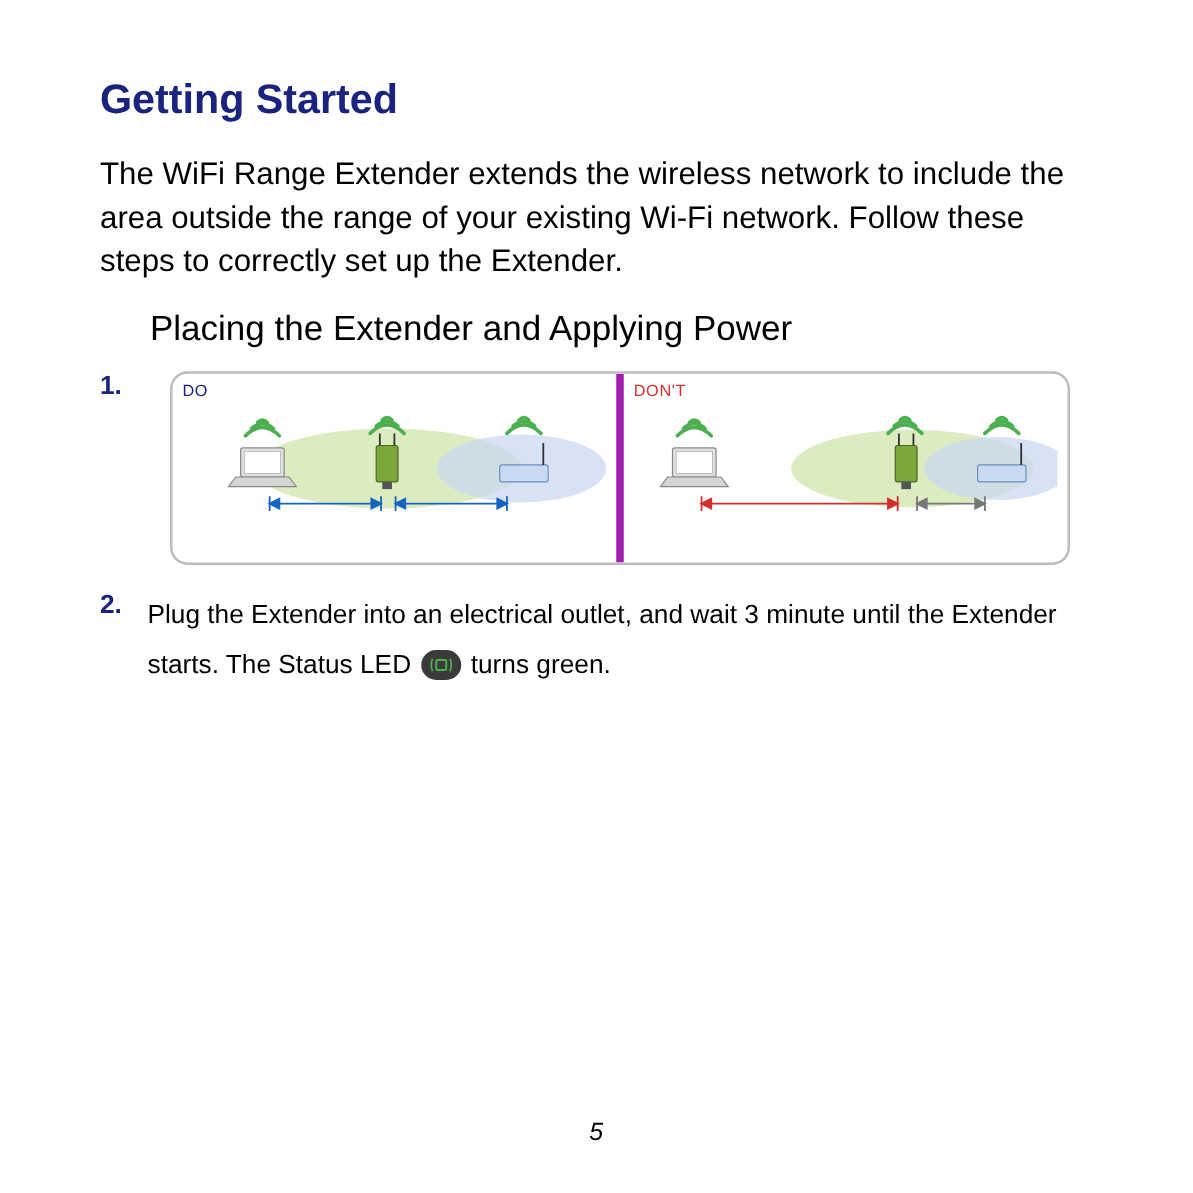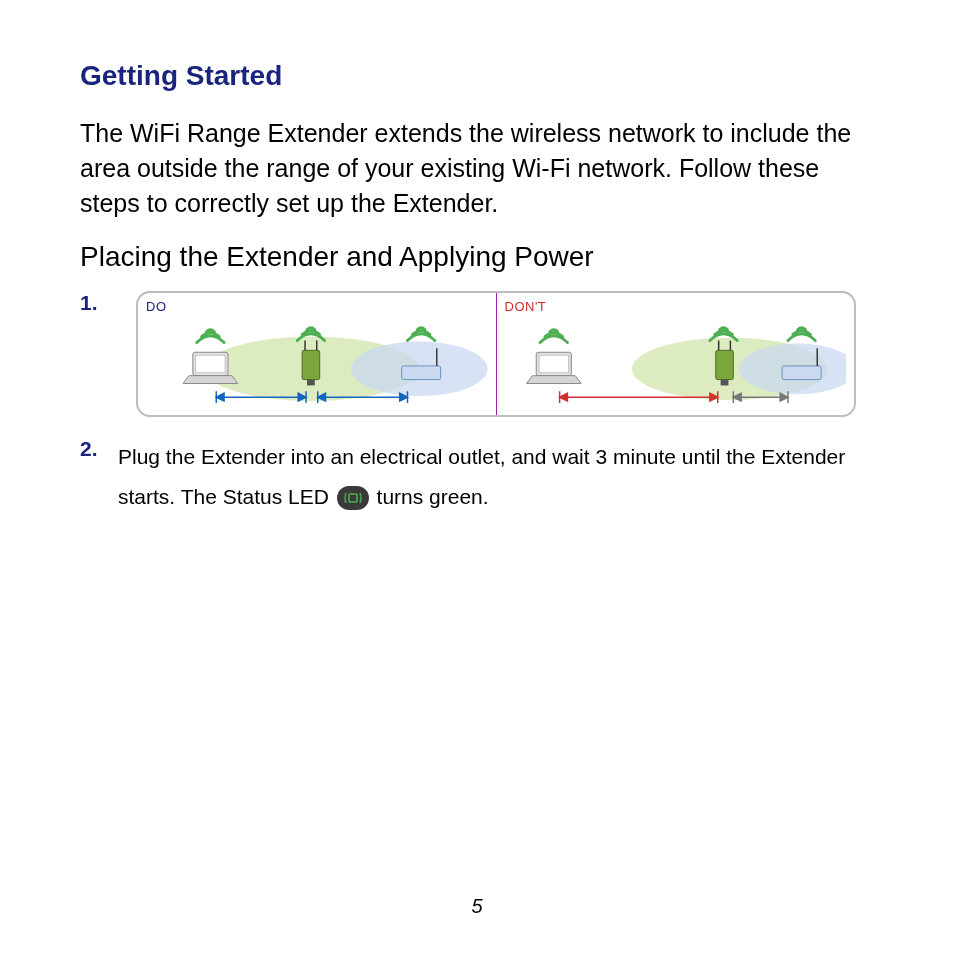--- a/index.html
+++ b/index.html
@@ -11,32 +11,33 @@
       width: 954px;
       height: 954px;
       font-family: Arial, Helvetica, sans-serif;
       background: #fff;
       padding: 60px 80px 40px 80px;
       position: relative;
       color: #000;
     }
     h1 {
       font-family: "Century Gothic", "Futura", Arial, sans-serif;
-      font-size: 28px;
+      font-size: 33px;
       font-weight: 600;
       color: #1a237e;
       margin-bottom: 24px;
     }
     h2 {
       font-family: "Century Gothic", "Futura", Arial, sans-serif;
       font-size: 28px;
       font-weight: 500;
       color: #000;
       margin-top: 20px;
       margin-bottom: 18px;
+      margin-left: 40px;
     }
     p.intro {
       font-size: 25px;
       line-height: 1.4;
       color: #000;
       margin-bottom: 14px;
     }
     ol {
       list-style: none;
       counter-reset: item;
@@ -57,34 +58,34 @@
       font-size: 21px;
     }
     ol > li .li-text {
       font-size: 21px;
       line-height: 1.45;
       color: #000;
     }
     .diagram-box {
       margin: 18px auto 20px auto;
       width: 720px;
-      height: 126px;
+      height: 155px;
       border: 2px solid #bdbdbd;
       border-radius: 14px;
       background: #fff;
       display: flex;
       overflow: hidden;
     }
     .panel {
       flex: 1;
       position: relative;
       padding: 6px 8px 4px 8px;
     }
     .panel + .panel {
-      border-left: 1px solid #a21caf;
+      border-left: 6px solid #a21caf;
     }
     .panel-label {
       font-size: 13px;
       font-weight: 400;
       letter-spacing: 0.5px;
     }
     .panel-label.do { color: #1a237e; }
     .panel-label.dont { color: #d32f2f; }
     .panel-svg {
       display: block;

